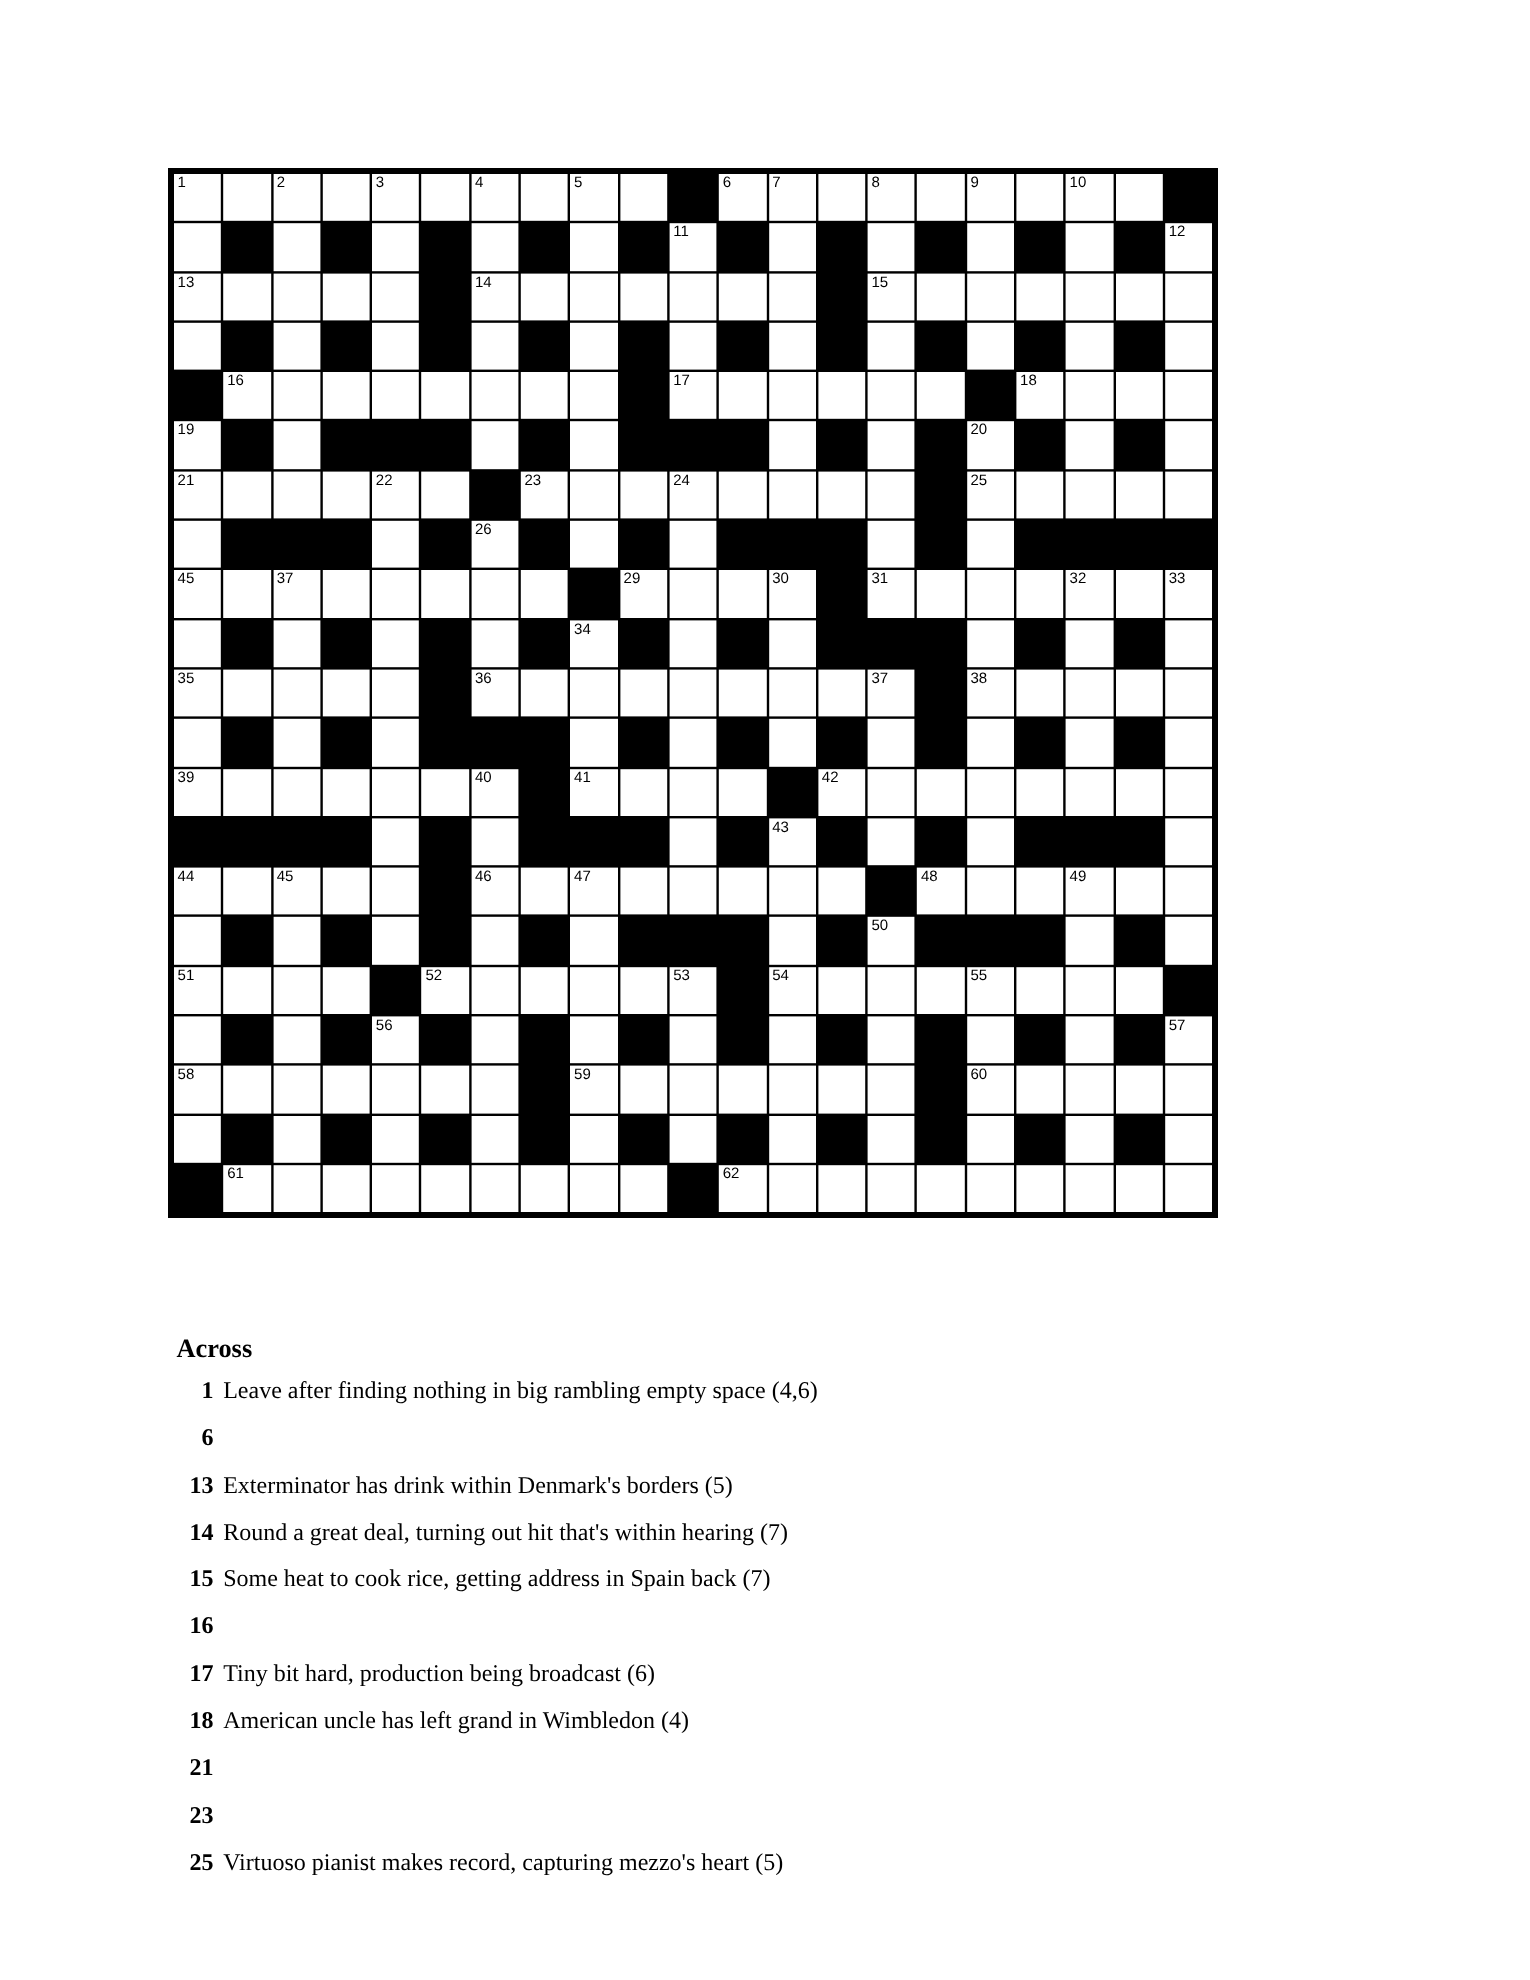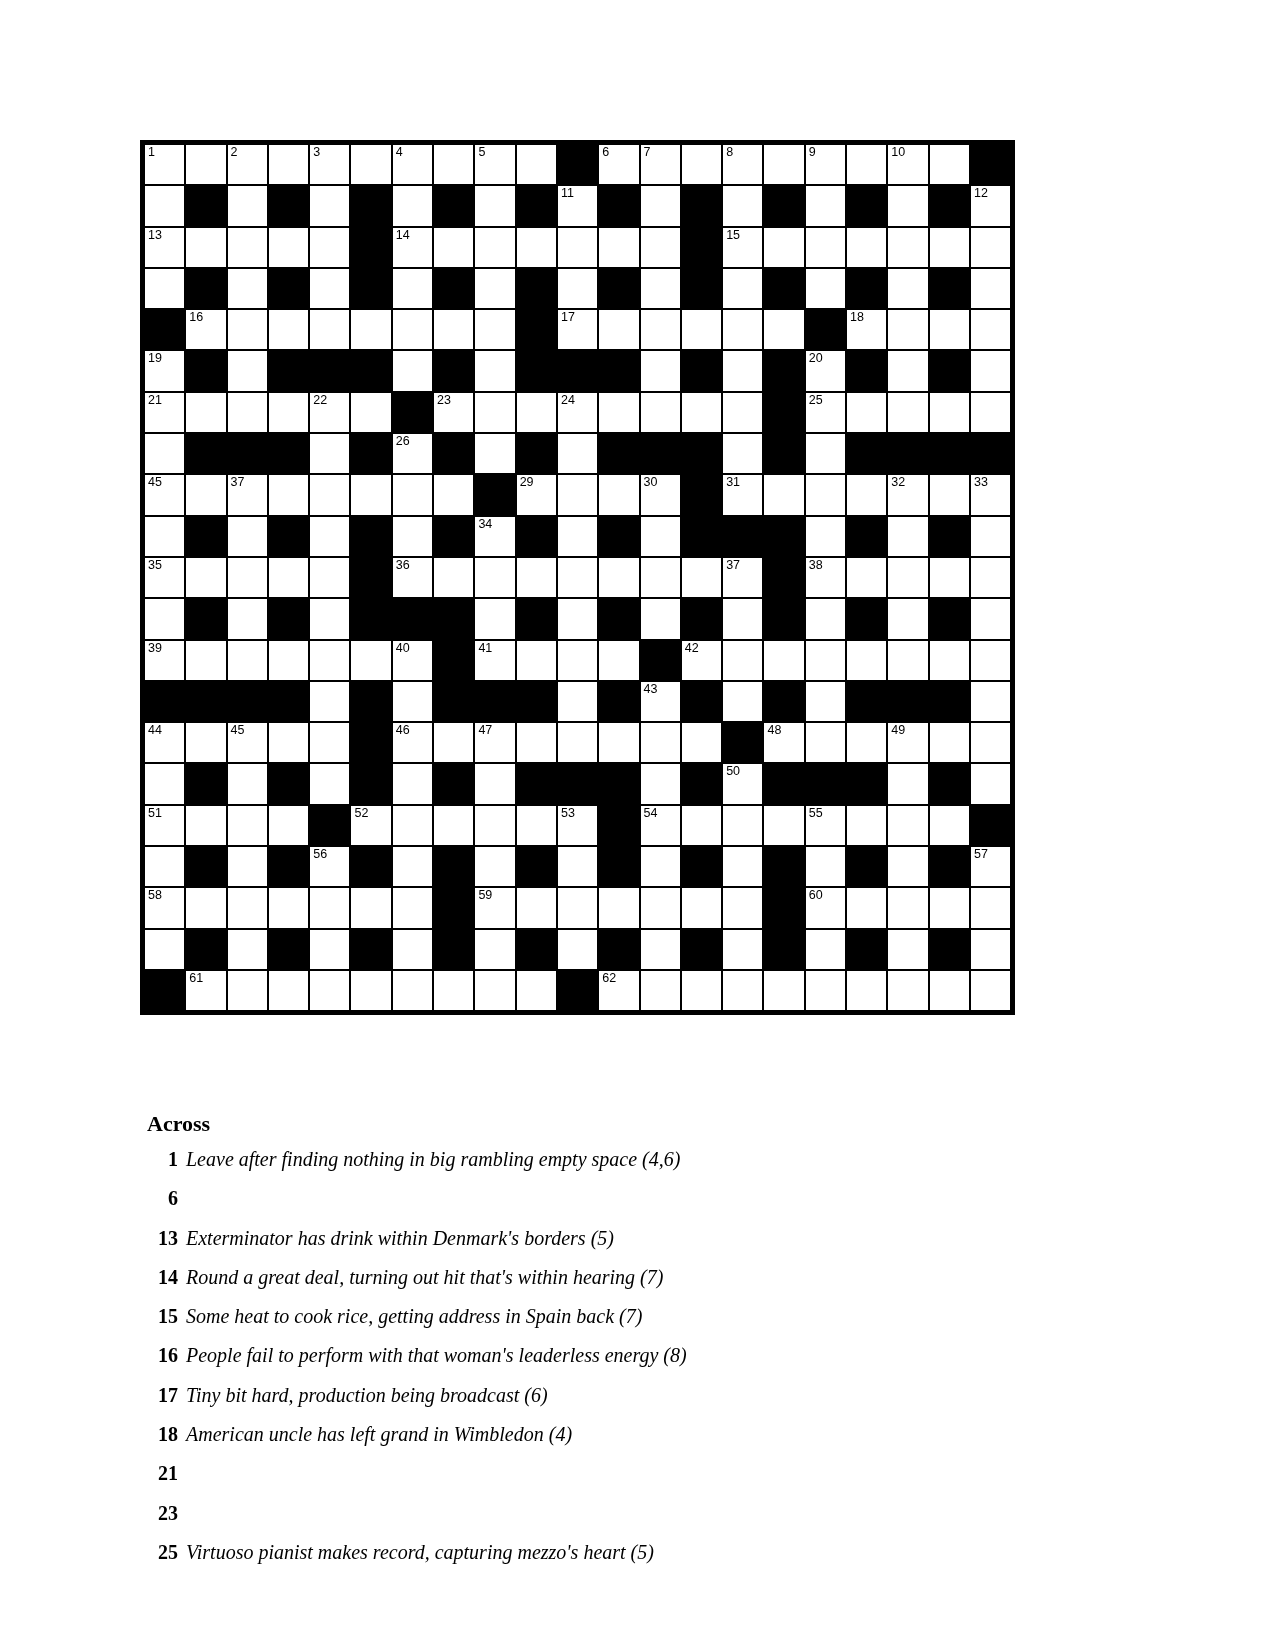--- a/index.html
+++ b/index.html
@@ -66,21 +66,20 @@
   }
   .clue .cnum {
     width: 37px;
     text-align: right;
     font-weight: bold;
     flex-shrink: 0;
   }
   .clue .ctext {
     margin-left: 8px;
     white-space: nowrap;
-    font-style: italic;
   }
 </style>
 </head>
 <body>
 
 <div id="page">
   <div class="xw-grid">
       <div class="cell white">
         <span class="num">1</span>
       </div>
@@ -664,21 +663,20 @@
         <div class="clue">
           <span class="cnum">14</span>
           <span class="ctext">Round a great deal, turning out hit that's within hearing (7)</span>
         </div>
         <div class="clue">
           <span class="cnum">15</span>
           <span class="ctext">Some heat to cook rice, getting address in Spain back (7)</span>
         </div>
         <div class="clue">
           <span class="cnum">16</span>
-          <span class="ctext">People fail to perform with that woman's leaderless energy (8)</span>
         </div>
         <div class="clue">
           <span class="cnum">17</span>
           <span class="ctext">Tiny bit hard, production being broadcast (6)</span>
         </div>
         <div class="clue">
           <span class="cnum">18</span>
           <span class="ctext">American uncle has left grand in Wimbledon (4)</span>
         </div>
         <div class="clue">

